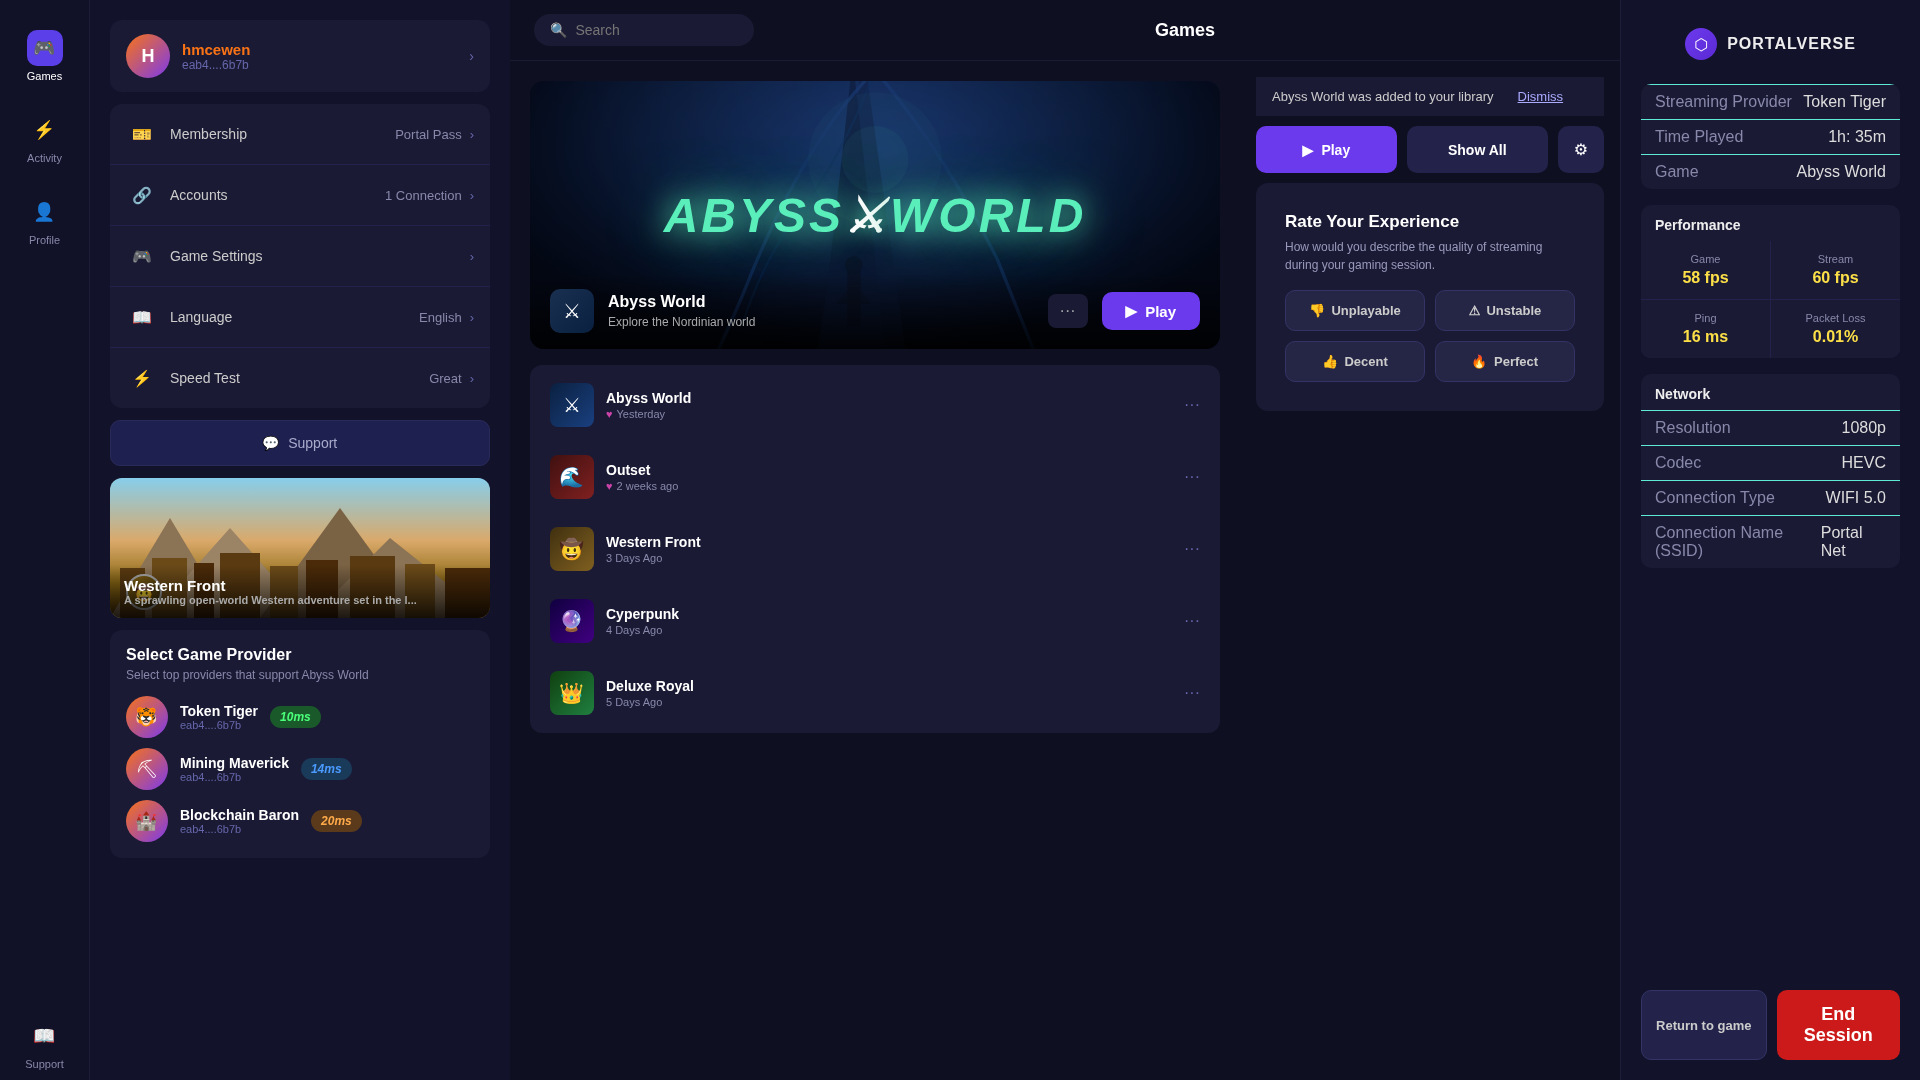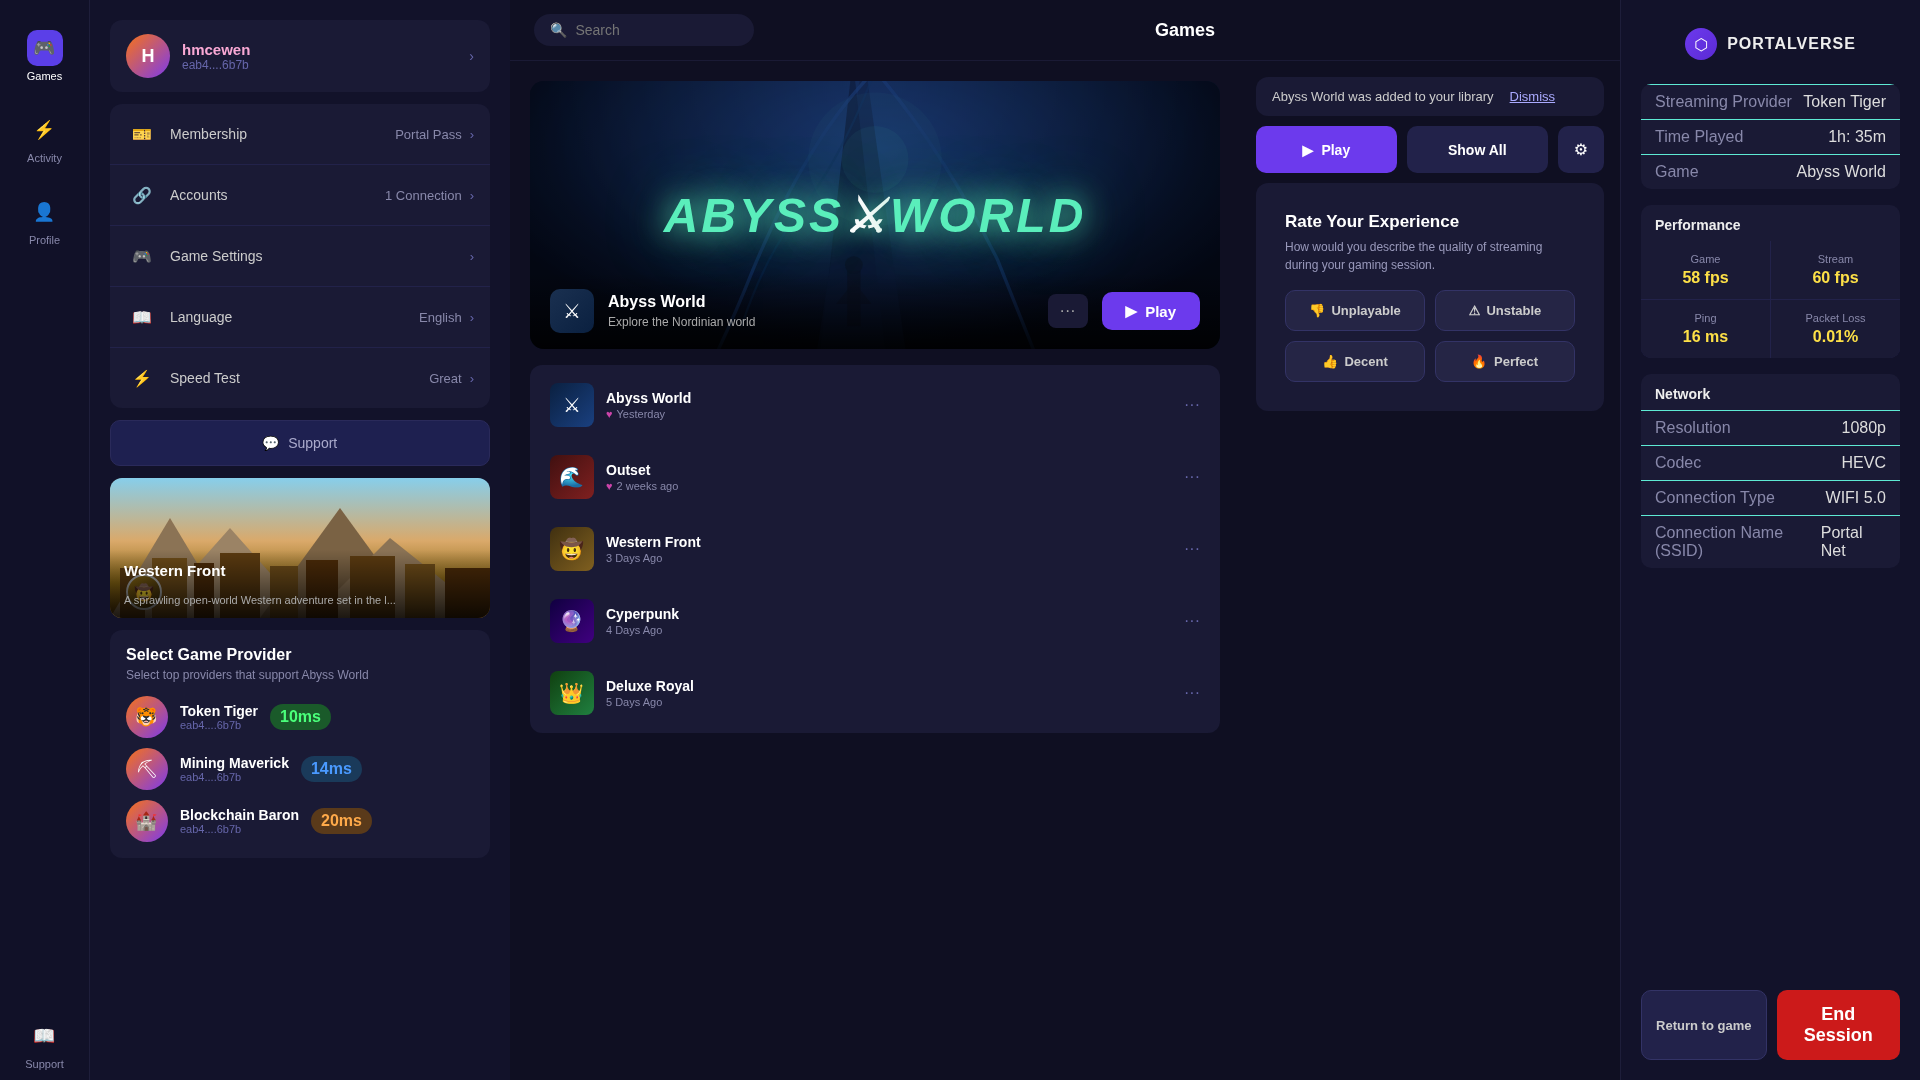--- a/index.html
+++ b/index.html
@@ -81,21 +81,21 @@
       display: flex;
       align-items: center;
       justify-content: center;
       font-size: 18px;
       color: #fff;
       font-weight: bold;
       margin-right: 12px;
       flex-shrink: 0;
     }
     .user-info { flex: 1; }
-    .user-name { font-size: 15px; font-weight: 600; color: #f9a8d4; }
+    .user-name { font-size: 15px; font-weight: 600; color: #f97316; }
     .user-id { font-size: 12px; color: #6666aa; }
     .chevron { color: #6666aa; font-size: 14px; }
 
     .menu-list {
       background: #1a1a35;
       border-radius: 12px;
       overflow: hidden;
     }
     .menu-item {
       display: flex;
@@ -144,21 +144,21 @@
     }
     .game-promo-overlay {
       position: absolute;
       bottom: 0;
       left: 0;
       right: 0;
       padding: 12px 14px;
       background: linear-gradient(transparent, rgba(0,0,0,0.8));
     }
     .game-promo-title { font-size: 15px; font-weight: 700; color: #fff; }
-    .game-promo-desc { font-size: 11px; color: #aaa; margin-top: 15px; }
+    .game-promo-desc { font-size: 11px; color: #aaa; margin-top: 0; font-weight: bold; }
 
     .provider-section {
       background: #1a1a35;
       border-radius: 12px;
       padding: 16px;
     }
     .provider-title { font-size: 16px; font-weight: 700; margin-bottom: 4px; }
     .provider-subtitle { font-size: 12px; color: #8888aa; margin-bottom: 14px; }
     .provider-list { display: flex; flex-direction: column; gap: 10px; }
     .provider-item {
@@ -176,22 +176,23 @@
       justify-content: center;
       font-size: 18px;
       background: linear-gradient(135deg, #f97316, #7c3aed);
       flex-shrink: 0;
     }
     .provider-name { flex: 1; font-size: 14px; font-weight: 600; }
     .provider-id { font-size: 11px; color: #6666aa; }
     .provider-ping {
       padding: 4px 10px;
       border-radius: 20px;
-      font-size: 16px;
+      font-size: 12px;
       font-weight: 700;
+      font-style: italic;
     }
     .ping-green { background: #1a5a2a; color: #4aff7a; }
     .ping-blue { background: #1a3a5a; color: #4a9aff; }
     .ping-orange { background: #5a3a1a; color: #ffaa4a; }
 
     
     .main-area {
       flex: 1;
       display: flex;
       flex-direction: column;
@@ -362,25 +363,25 @@
       width: 380px;
       display: flex;
       flex-direction: column;
       padding: 16px;
       gap: 10px;
       overflow-y: auto;
     }
 
     .notify-banner {
       background: #1a1a35;
-      border-radius: 12px;
+      border-radius: 0;
       padding: 12px 16px;
       display: flex;
       align-items: center;
-      gap: 16px;
+      gap: 24px;
       font-size: 13px;
       color: #ccc;
     }
     .notify-banner a { color: #aaaaff; text-decoration: underline; cursor: pointer; }
 
     .action-buttons {
       display: flex;
       gap: 10px;
     }
     .btn-play {

